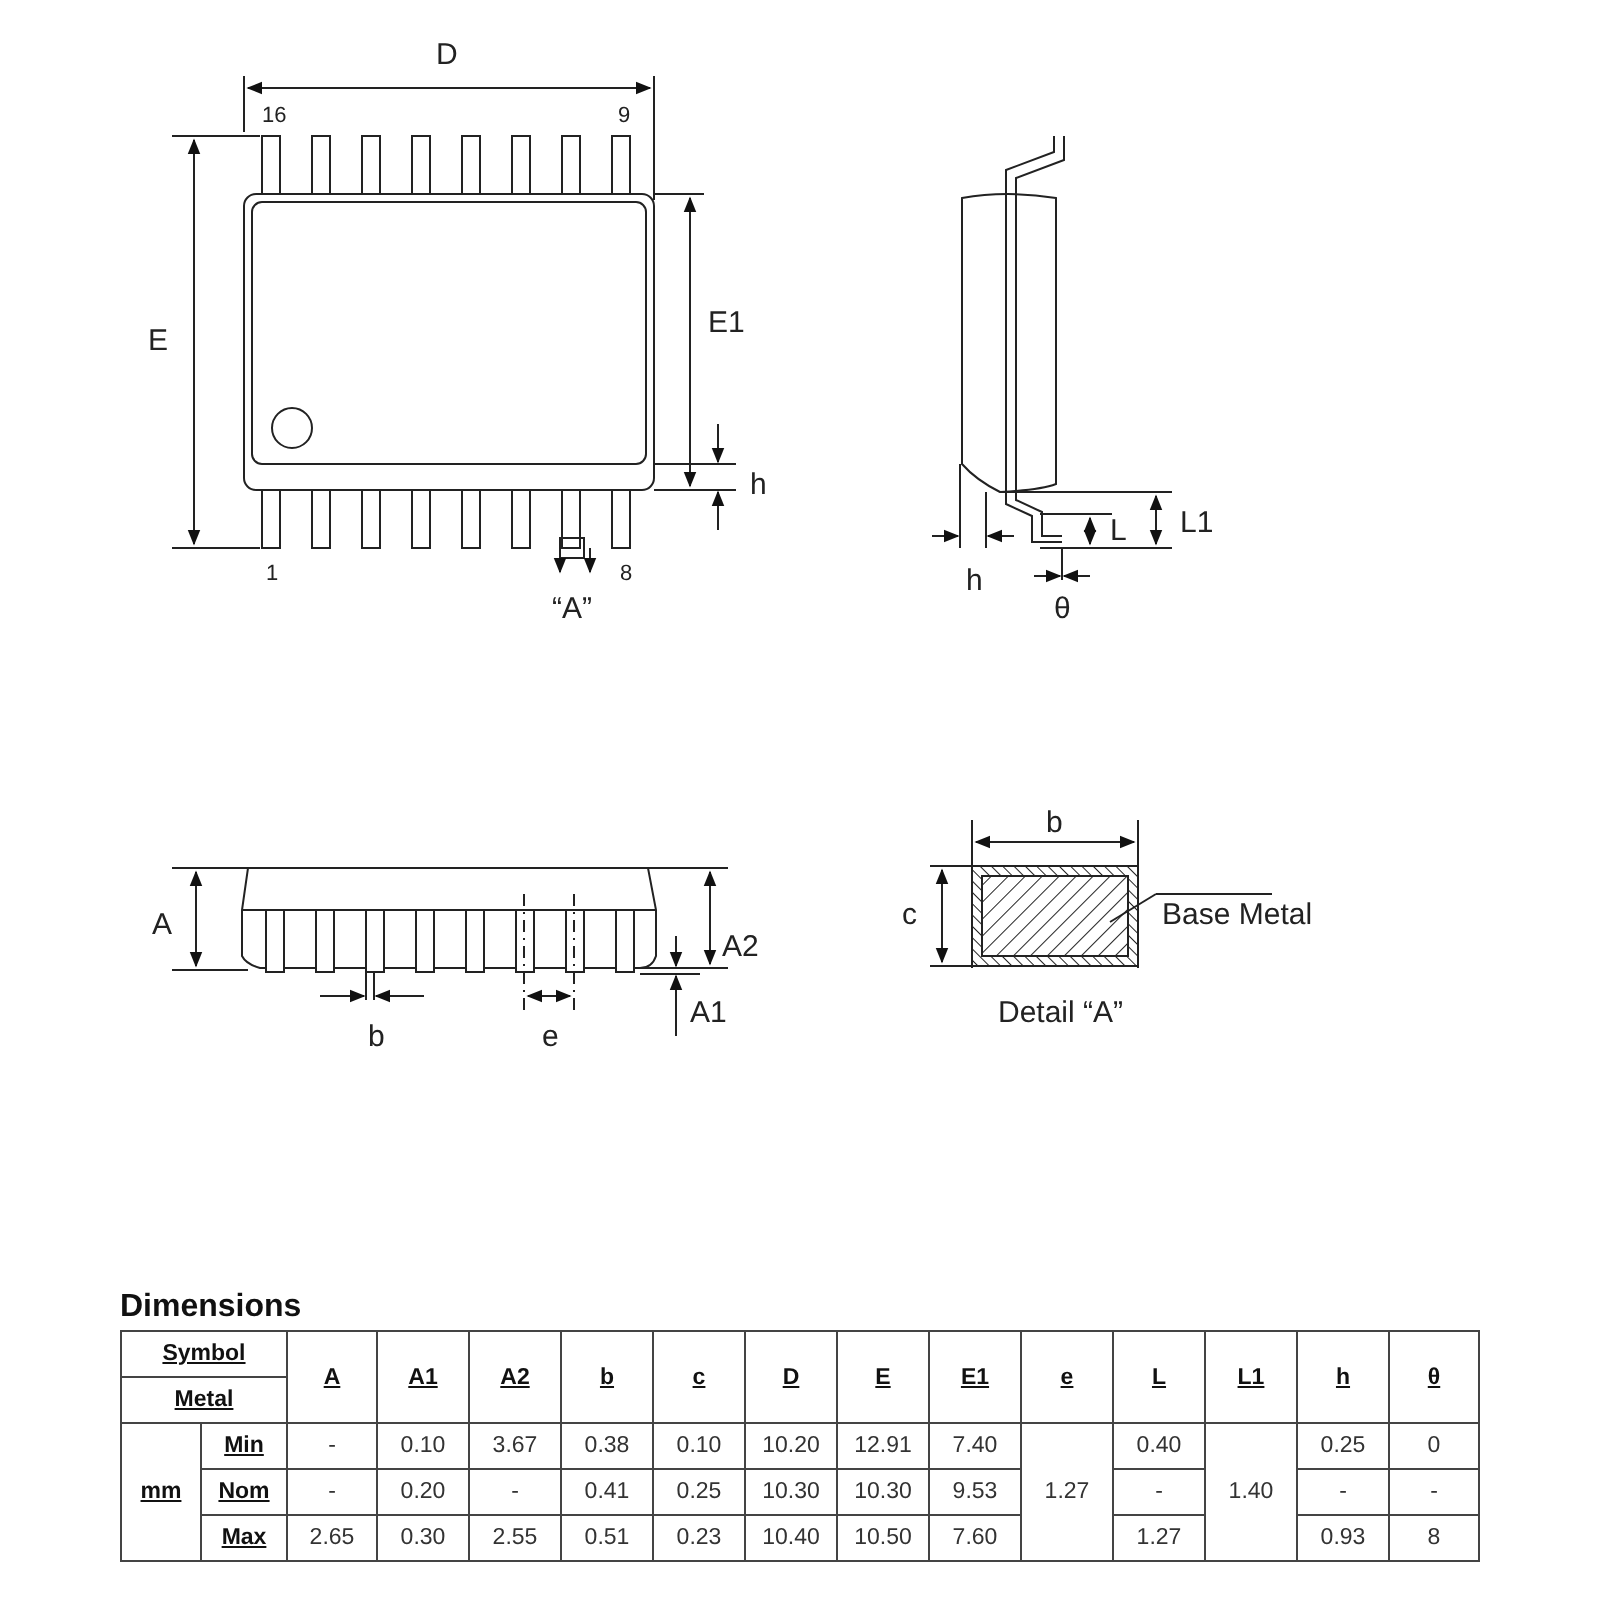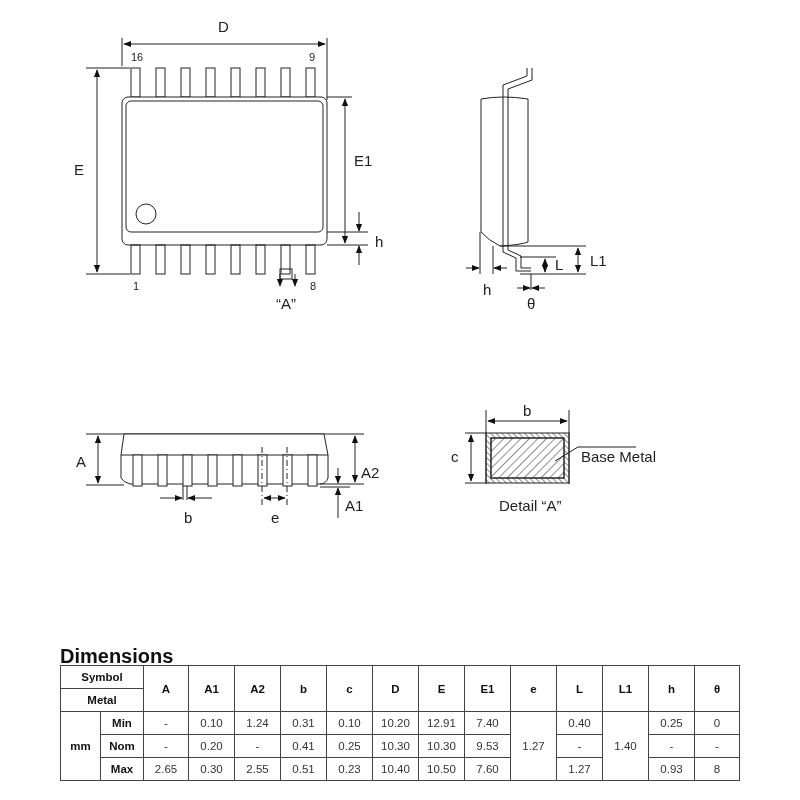--- a/index.html
+++ b/index.html
@@ -2,25 +2,25 @@
 <html><head>
 <meta charset="utf-8">
 <style>
   html, body { margin:0; padding:0; background:#ffffff; }
   body { width:800px; height:800px; position:relative; overflow:hidden;
          font-family:"Liberation Sans", sans-serif; color:#222; }
   svg.drawing { position:absolute; left:0; top:0; }
   svg text { font-family:"Liberation Sans", sans-serif; fill:#222; }
   .lbl { font-size:15px; }
   .pin { font-size:11px; }
-  .dim-title { position:absolute; left:60px; top:645px; font-size:20px; font-weight:bold; color:#111; }
+  .dim-title { position:absolute; left:60px; top:645px; font-size:16px; font-weight:bold; color:#111; }
   table.dims { position:absolute; left:60px; top:665px; border-collapse:collapse;
                font-size:11.5px; color:#333; }
   table.dims td { border:1px solid #444; text-align:center; padding:0; height:22px; }
-  table.dims td.h { font-weight:bold; color:#111; }
+  table.dims td.h { font-weight:bold; color:#111;text-decoration:underline; }
   table.dims tr.head td { height:22px; }
 </style>
 </head>
 <body>
 
 <svg class="drawing" width="800" height="640" viewBox="0 0 800 640">
   <defs>
     <marker id="arr" viewBox="0 0 10 10" refX="9" refY="5" markerWidth="8" markerHeight="8" orient="auto-start-reverse">
       <path d="M0,1 L10,5 L0,9 z" fill="#111"></path>
     </marker>
@@ -218,22 +218,22 @@
     <td class="h" rowspan="2">θ</td>
   </tr>
   <tr class="head">
     <td class="h" colspan="2">Metal</td>
   </tr>
   <tr>
     <td class="h" rowspan="3">mm</td>
     <td class="h">Min</td>
     <td>-</td>
     <td>0.10</td>
-    <td>1.24</td>
-    <td>0.31</td>
+    <td>3.67</td>
+    <td>0.38</td>
     <td>0.10</td>
     <td>10.20</td>
     <td>12.91</td>
     <td>7.40</td>
     <td rowspan="3">1.27</td>
     <td>0.40</td>
     <td rowspan="3">1.40</td>
     <td>0.25</td>
     <td>0</td>
   </tr>

